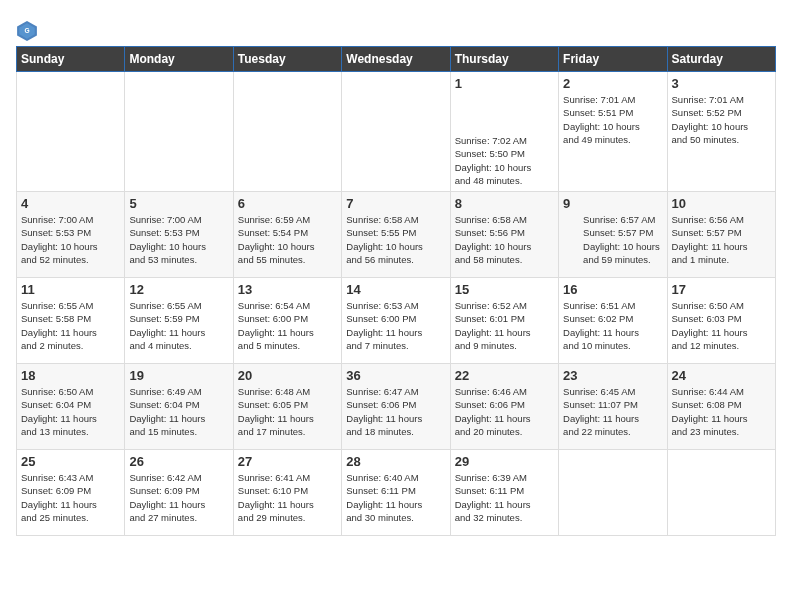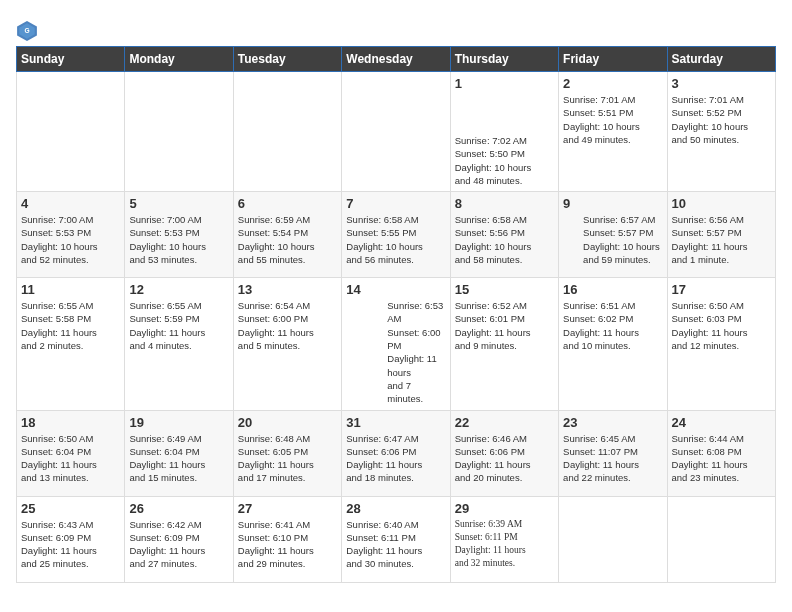--- a/index.html
+++ b/index.html
@@ -237,21 +237,21 @@
           </td>
           <td>
             <span class="day-number">13</span>
             <div class="day-info" style="white-space: pre-line;">Sunrise: 6:54 AM
 Sunset: 6:00 PM
 Daylight: 11 hours
 and 5 minutes.</div>
           </td>
           <td>
             <span class="day-number">14</span>
-            <div class="day-info" style="white-space: pre-line; margin-left: 41px;">Sunrise: 6:53 AM
+            <div class="day-info" style="white-space: pre-line;">Sunrise: 6:53 AM
 Sunset: 6:00 PM
 Daylight: 11 hours
 and 7 minutes.</div>
           </td>
           <td>
             <span class="day-number">15</span>
             <div class="day-info" style="white-space: pre-line;">Sunrise: 6:52 AM
 Sunset: 6:01 PM
 Daylight: 11 hours
 and 9 minutes.</div>
@@ -287,21 +287,21 @@
 and 15 minutes.</div>
           </td>
           <td>
             <span class="day-number">20</span>
             <div class="day-info" style="white-space: pre-line;">Sunrise: 6:48 AM
 Sunset: 6:05 PM
 Daylight: 11 hours
 and 17 minutes.</div>
           </td>
           <td>
-            <span class="day-number">31</span>
+            <span class="day-number">36</span>
             <div class="day-info" style="white-space: pre-line;">Sunrise: 6:47 AM
 Sunset: 6:06 PM
 Daylight: 11 hours
 and 18 minutes.</div>
           </td>
           <td>
             <span class="day-number">22</span>
             <div class="day-info" style="white-space: pre-line;">Sunrise: 6:46 AM
 Sunset: 6:06 PM
 Daylight: 11 hours
@@ -346,21 +346,21 @@
           </td>
           <td>
             <span class="day-number">28</span>
             <div class="day-info" style="white-space: pre-line;">Sunrise: 6:40 AM
 Sunset: 6:11 PM
 Daylight: 11 hours
 and 30 minutes.</div>
           </td>
           <td>
             <span class="day-number">29</span>
-            <div class="day-info" style="white-space: pre-line; font-family: Liberation Serif, serif;">Sunrise: 6:39 AM
+            <div class="day-info" style="white-space: pre-line;">Sunrise: 6:39 AM
 Sunset: 6:11 PM
 Daylight: 11 hours
 and 32 minutes.</div>
           </td>
           <td class="empty-cell"></td>
           <td class="empty-cell"></td>
         </tr>
       </tbody>
   </table>
 </div>

